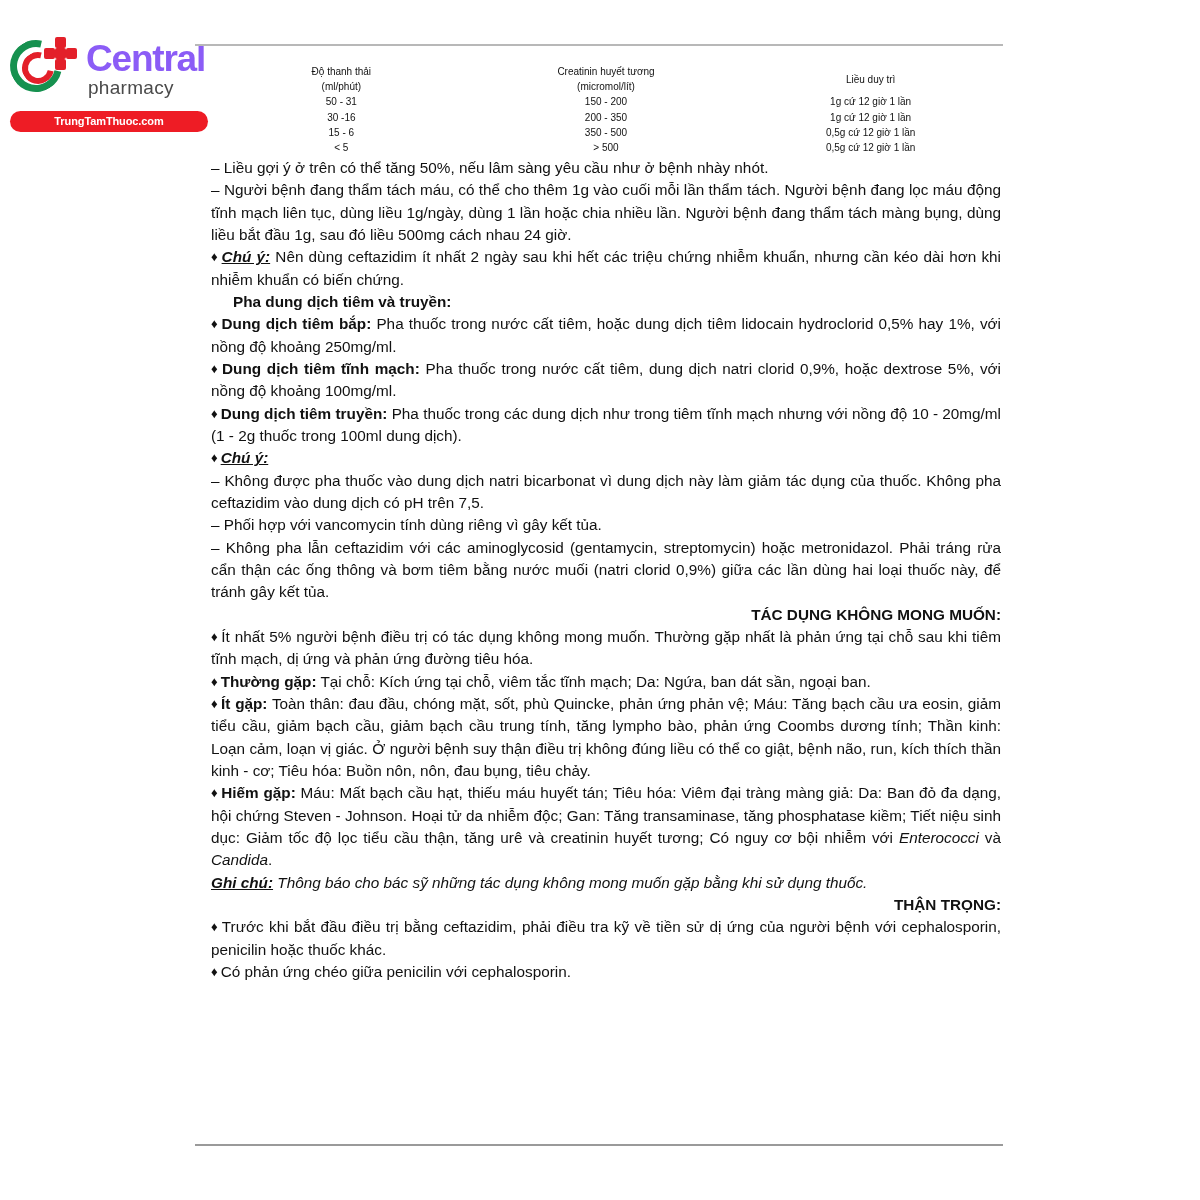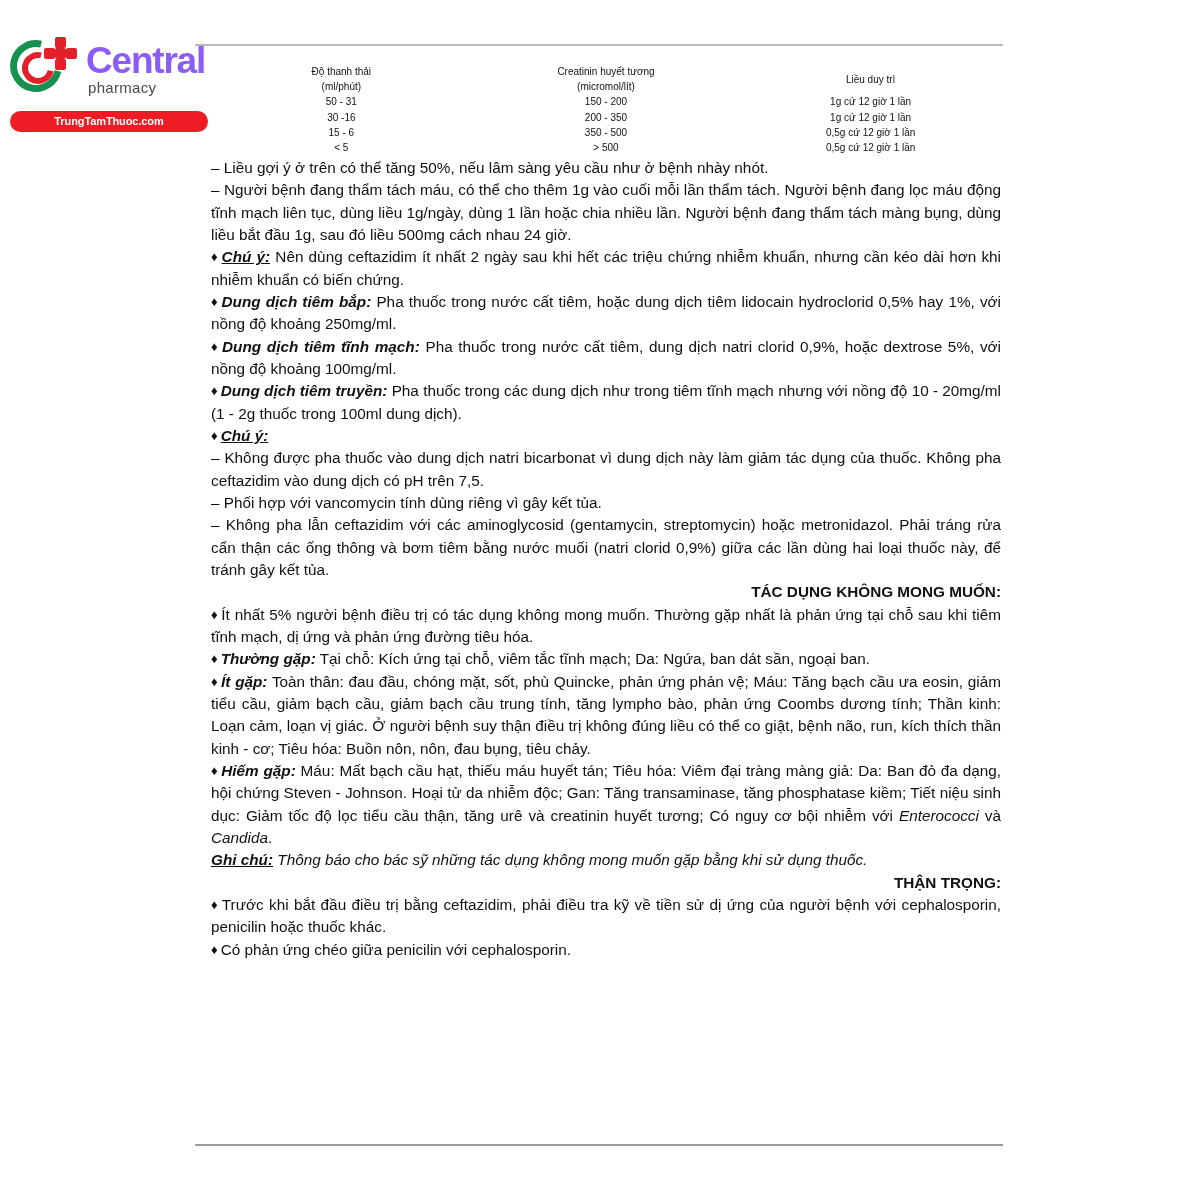--- a/index.html
+++ b/index.html
@@ -81,21 +81,21 @@
   }
   #brand-name {
     font-size: 37px;
     font-weight: bold;
     color: #8b5cf6;
     letter-spacing: -1.2px;
     line-height: 0.96;
     display: block;
   }
   #brand-sub {
-    font-size: 15px;
+    font-size: 19px;
     color: #4a4a4a;
     letter-spacing: 0.3px;
     display: block;
     margin-top: 2px;
     margin-left: 2px;
   }
   #site-banner {
     margin-top: 7px;
     margin-left: 2px;
     background: #ee1c25;
@@ -168,21 +168,20 @@
     text-indent: 22px;
     font-weight: bold;
   }
   .hdr {
     font-weight: bold;
     margin: 0;
     text-align: right;
   }
   .lead {
     font-weight: bold;
-    font-style: italic;
   }
   .lead-u {
     font-weight: bold;
     font-style: italic;
     text-decoration: underline;
   }
   .ital { font-style: italic; }
   .bullet-glyph {
     font-size: 13px;
     vertical-align: 1px;
@@ -255,20 +254,21 @@
           <td>0,5g cứ 12 giờ 1 lần</td>
         </tr>
       </tbody>
     </table>
 
     <p class="dash">– Liều gợi ý ở trên có thể tăng 50%, nếu lâm sàng yêu cầu như ở bệnh nhày nhót.</p>
     <p class="dash">– Người bệnh đang thẩm tách máu, có thể cho thêm 1g vào cuối mỗi lần thẩm tách. Người bệnh đang lọc máu động tĩnh mạch liên tục, dùng liều 1g/ngày, dùng 1 lần hoặc chia nhiều lần. Người bệnh đang thẩm tách màng bụng, dùng liều bắt đầu 1g, sau đó liều 500mg cách nhau 24 giờ.</p>
 
     <p class="bullet"><span class="bullet-glyph">♦</span><span class="lead-u">Chú ý:</span><span> Nên dùng ceftazidim ít nhất 2 ngày sau khi hết các triệu chứng nhiễm khuẩn, nhưng cần kéo dài hơn khi nhiễm khuẩn có biến chứng.</span></p>
 
+    <p class="indent-head">Pha dung dịch tiêm và truyền:</p>
 
     <p class="bullet"><span class="bullet-glyph">♦</span><span class="lead">Dung dịch tiêm bắp:</span><span> Pha thuốc trong nước cất tiêm, hoặc dung dịch tiêm lidocain hydroclorid 0,5% hay 1%, với nồng độ khoảng 250mg/ml.</span></p>
 
     <p class="bullet"><span class="bullet-glyph">♦</span><span class="lead">Dung dịch tiêm tĩnh mạch:</span><span> Pha thuốc trong nước cất tiêm, dung dịch natri clorid 0,9%, hoặc dextrose 5%, với nồng độ khoảng 100mg/ml.</span></p>
 
     <p class="bullet"><span class="bullet-glyph">♦</span><span class="lead">Dung dịch tiêm truyền:</span><span> Pha thuốc trong các dung dịch như trong tiêm tĩnh mạch nhưng với nồng độ 10 - 20mg/ml (1 - 2g thuốc trong 100ml dung dịch).</span></p>
 
     <p class="bullet"><span class="bullet-glyph">♦</span><span class="lead-u">Chú ý:</span></p>
     <p class="dash">– Không được pha thuốc vào dung dịch natri bicarbonat vì dung dịch này làm giảm tác dụng của thuốc. Không pha ceftazidim vào dung dịch có pH trên 7,5.</p>
     <p class="dash">– Phối hợp với vancomycin tính dùng riêng vì gây kết tủa.</p>

